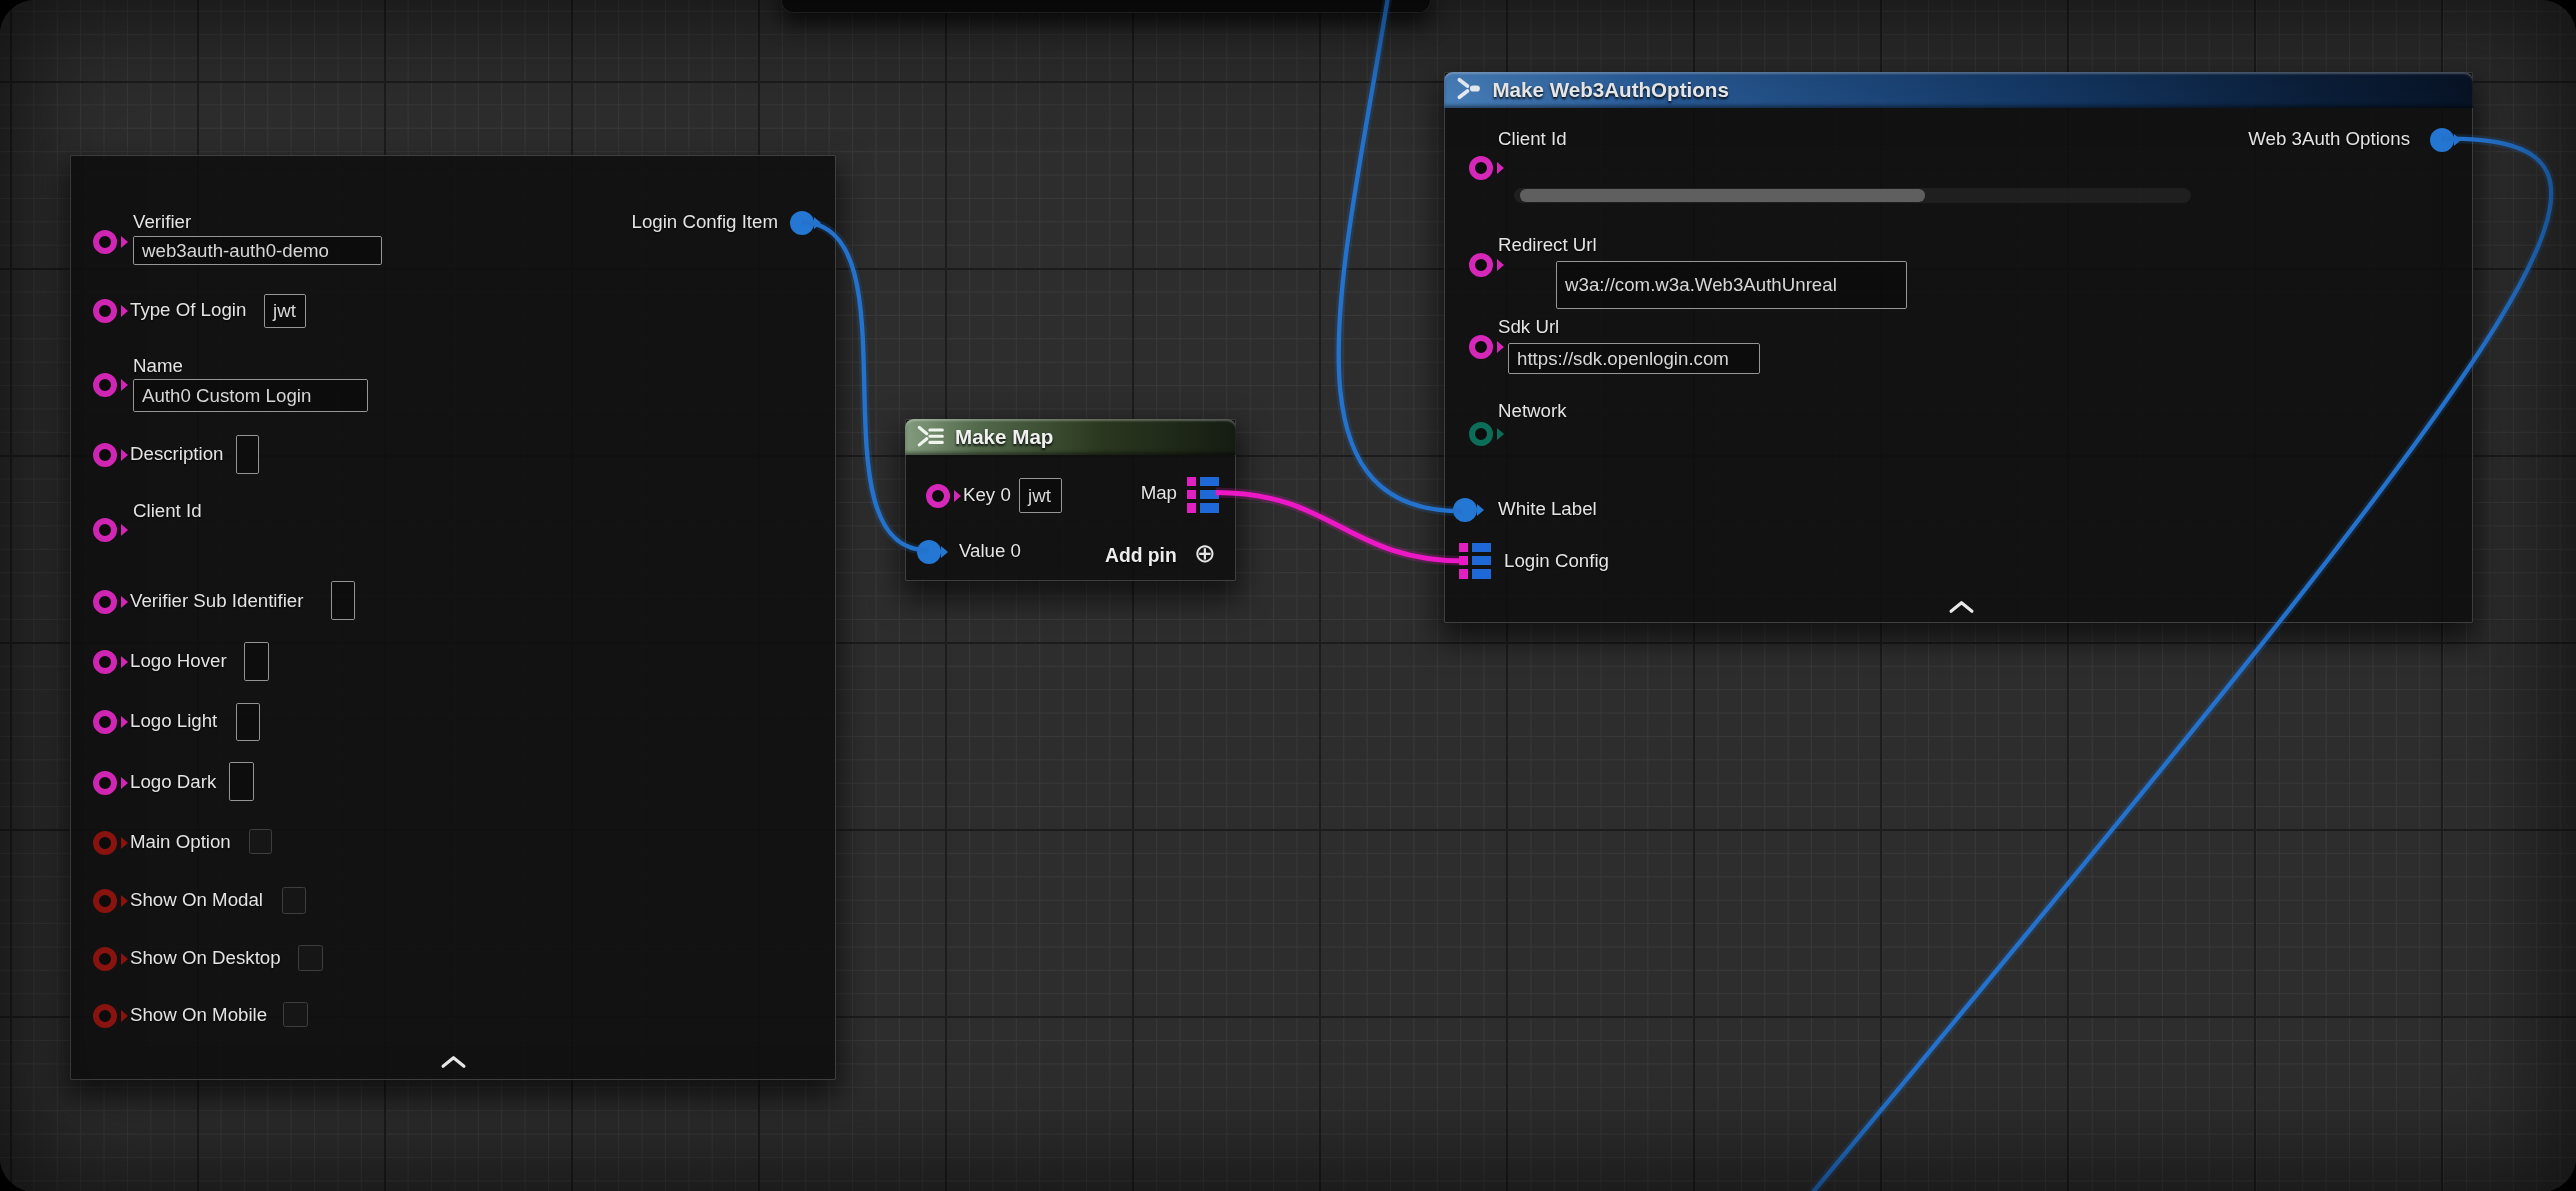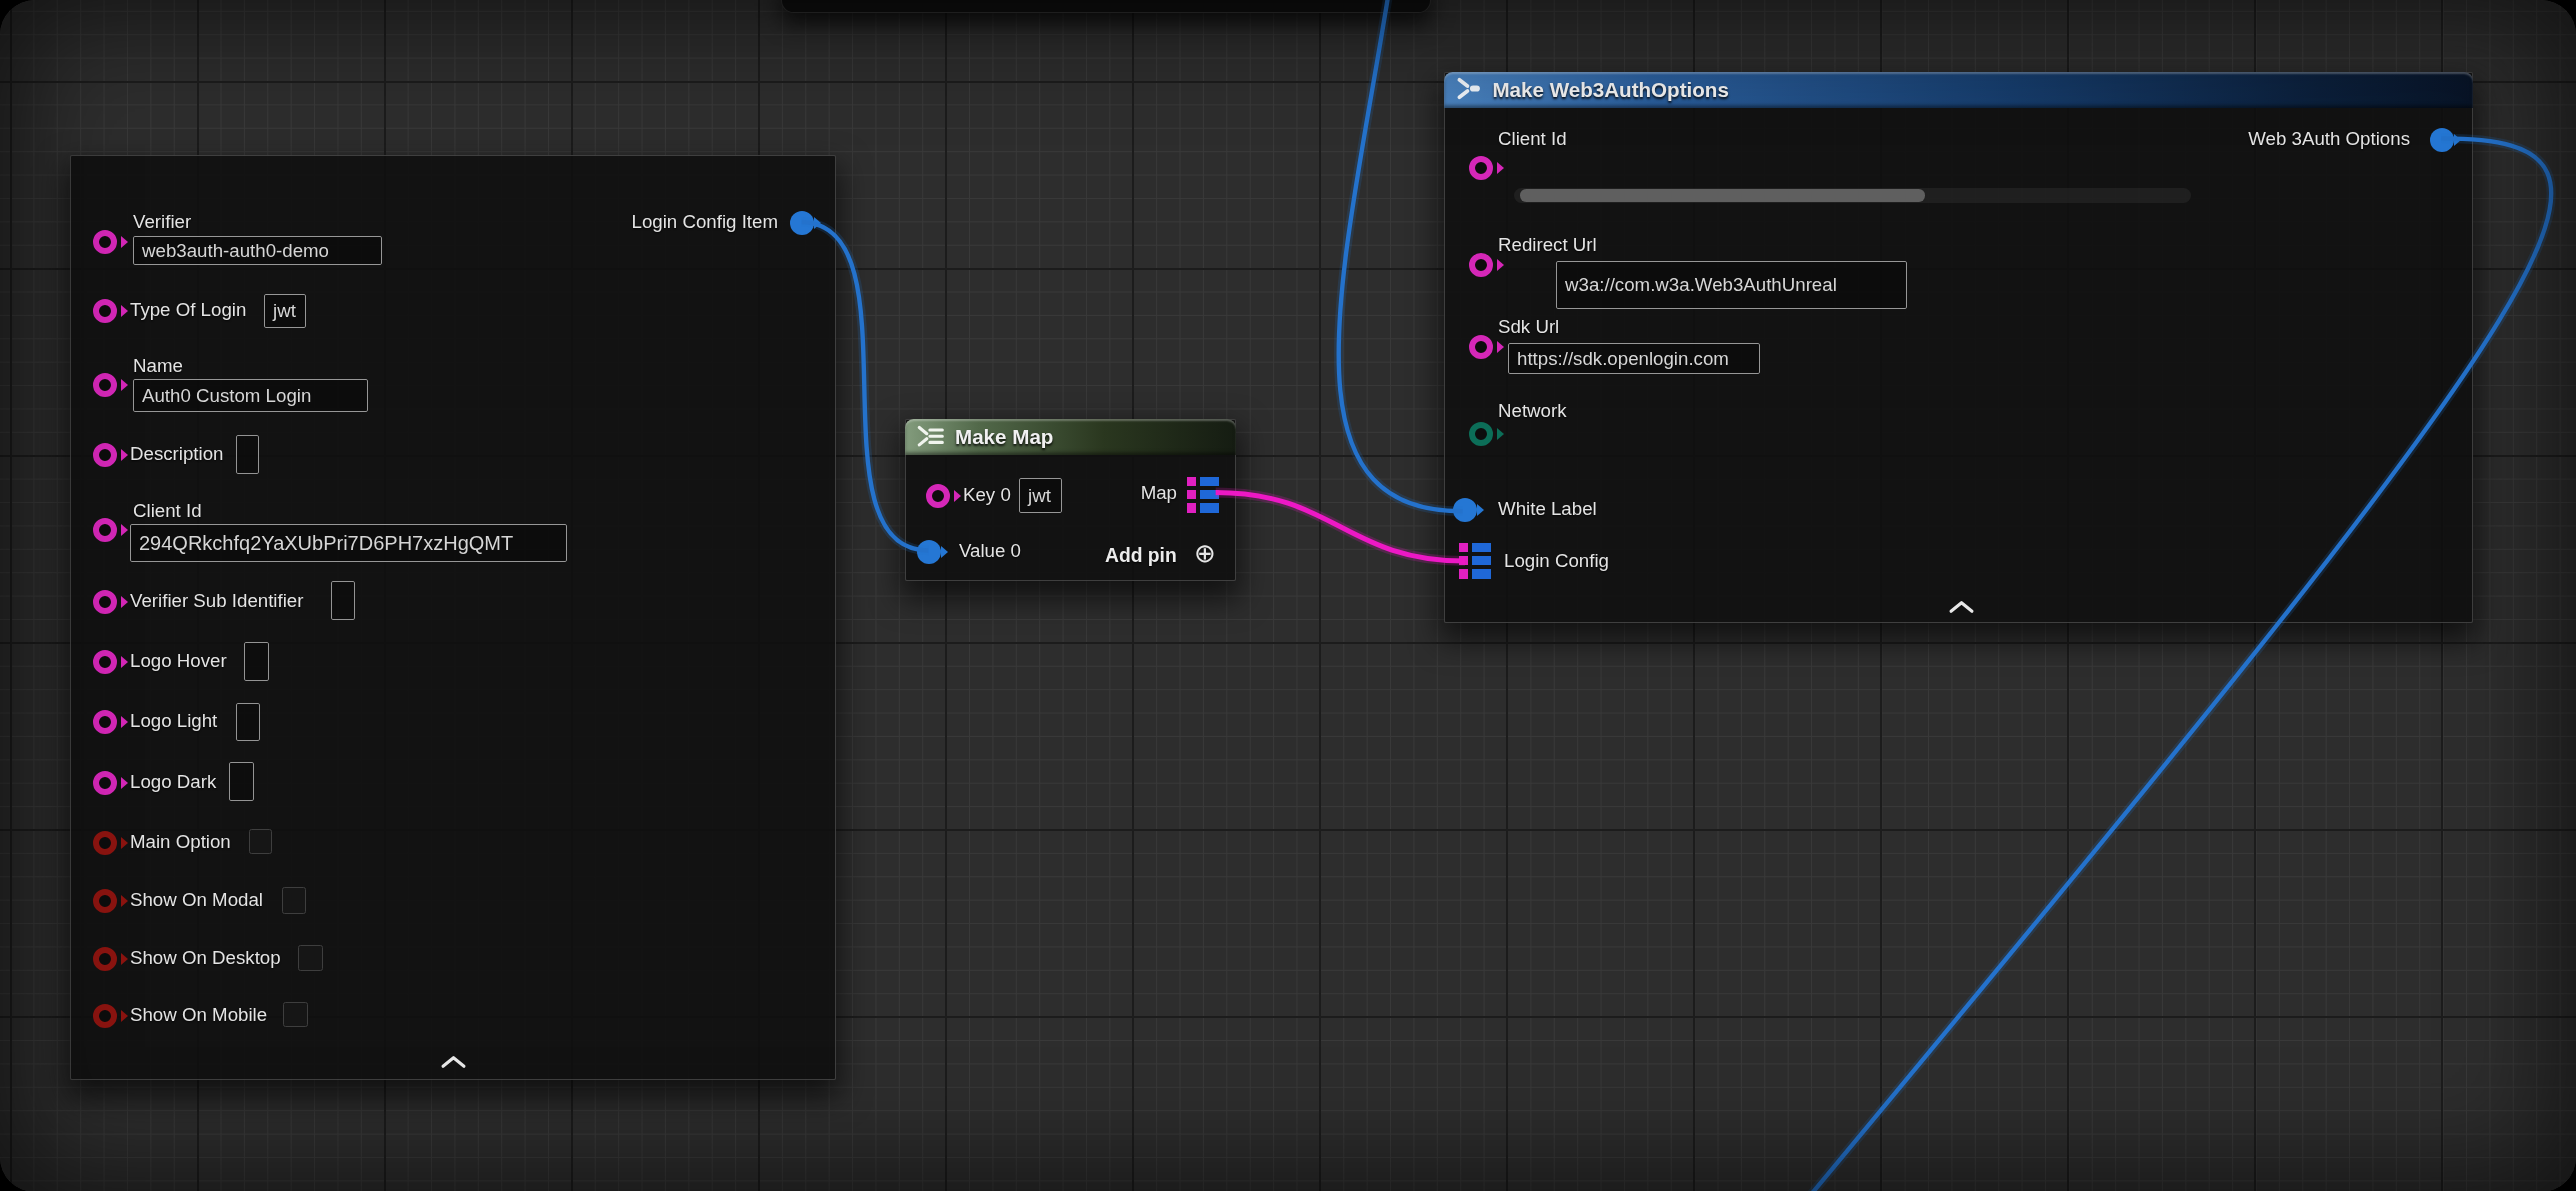--- a/index.html
+++ b/index.html
@@ -79,21 +79,20 @@
     <div class="lbl" style="left:62px;top:199px;">Name</div>
     <div class="pin ring c-str" style="left:22px;top:217px;"></div>
     <div class="tf" style="left:62px;top:223px;width:235px;height:33px;">Auth0 Custom Login</div>
 
     <div class="pin ring c-str" style="left:22px;top:287px;"></div>
     <div class="lbl" style="left:59px;top:287px;">Description</div>
     <div class="mini" style="left:165px;top:279px;width:23px;height:39px;"></div>
 
     <div class="lbl" style="left:62px;top:344px;">Client Id</div>
     <div class="pin ring c-str" style="left:22px;top:362px;"></div>
-    <div class="tf" style="left:59px;top:368px;width:437px;height:38px;font-size:20px;">294QRkchfq2YaXUbPri7D6PH7xzHgQMT</div>
 
     <div class="pin ring c-str" style="left:22px;top:434px;"></div>
     <div class="lbl" style="left:59px;top:434px;">Verifier Sub Identifier</div>
     <div class="mini" style="left:260px;top:425px;width:24px;height:39px;"></div>
 
     <div class="pin ring c-str" style="left:22px;top:494px;"></div>
     <div class="lbl" style="left:59px;top:494px;">Logo Hover</div>
     <div class="mini" style="left:173px;top:486px;width:25px;height:39px;"></div>
 
     <div class="pin ring c-str" style="left:22px;top:554px;"></div>

